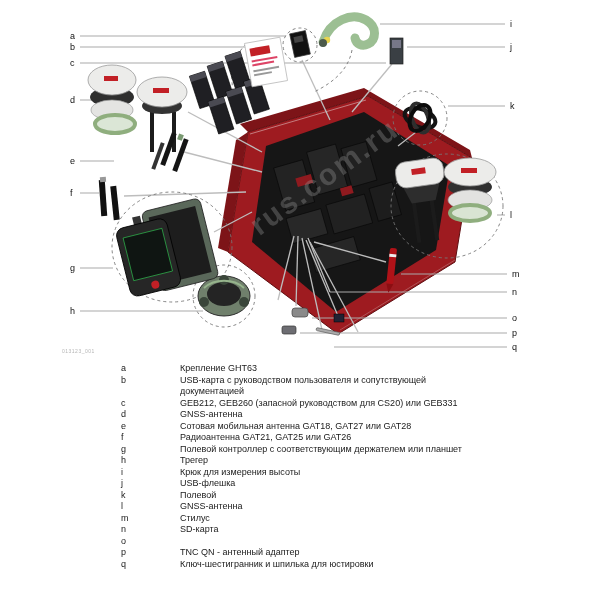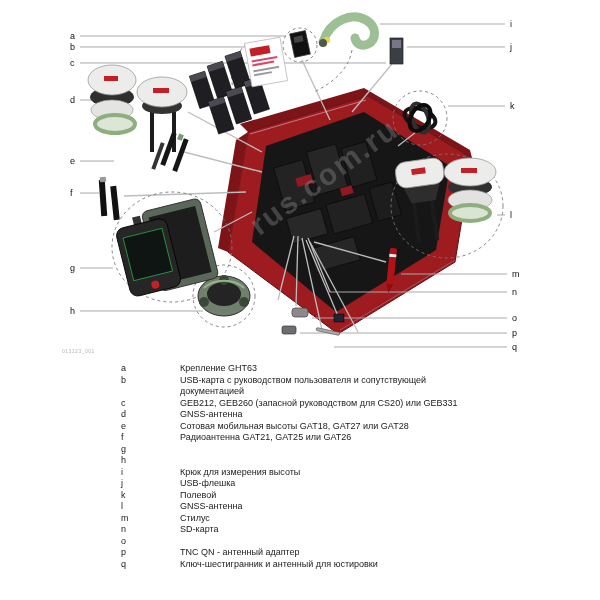--- a/index.html
+++ b/index.html
@@ -257,31 +257,33 @@
   <div class="legend-row">
       <span class="legend-letter">c</span>
       <span class="legend-text">GEB212, GEB260 (запасной руководством для CS20) или GEB331</span>
     </div>
   <div class="legend-row">
       <span class="legend-letter">d</span>
       <span class="legend-text">GNSS-антенна</span>
     </div>
   <div class="legend-row">
       <span class="legend-letter">e</span>
-      <span class="legend-text">Сотовая мобильная высоты GAT18, GAT27 или GAT28</span>
+      <span class="legend-text">Сотовая мобильная антенна GAT18, GAT27 или GAT28</span>
     </div>
   <div class="legend-row">
       <span class="legend-letter">f</span>
       <span class="legend-text">Радиоантенна GAT21, GAT25 или GAT26</span>
     </div>
   <div class="legend-row">
       <span class="legend-letter">g</span>
+      <span class="legend-text">Полевой контроллер с соответствующим держателем или планшет</span>
     </div>
   <div class="legend-row">
       <span class="legend-letter">h</span>
+      <span class="legend-text">Трегер</span>
     </div>
   <div class="legend-row">
       <span class="legend-letter">i</span>
       <span class="legend-text">Крюк для измерения высоты</span>
     </div>
   <div class="legend-row">
       <span class="legend-letter">j</span>
       <span class="legend-text">USB-флешка</span>
     </div>
   <div class="legend-row">
@@ -302,15 +304,15 @@
     </div>
   <div class="legend-row">
       <span class="legend-letter">o</span>
     </div>
   <div class="legend-row">
       <span class="legend-letter">p</span>
       <span class="legend-text">TNC QN - антенный адаптер</span>
     </div>
   <div class="legend-row">
       <span class="legend-letter">q</span>
-      <span class="legend-text">Ключ-шестигранник и антенный для юстировки</span>
+      <span class="legend-text">Ключ-шестигранник и шпилька для юстировки</span>
     </div>
 </div>
 
 </body></html>

